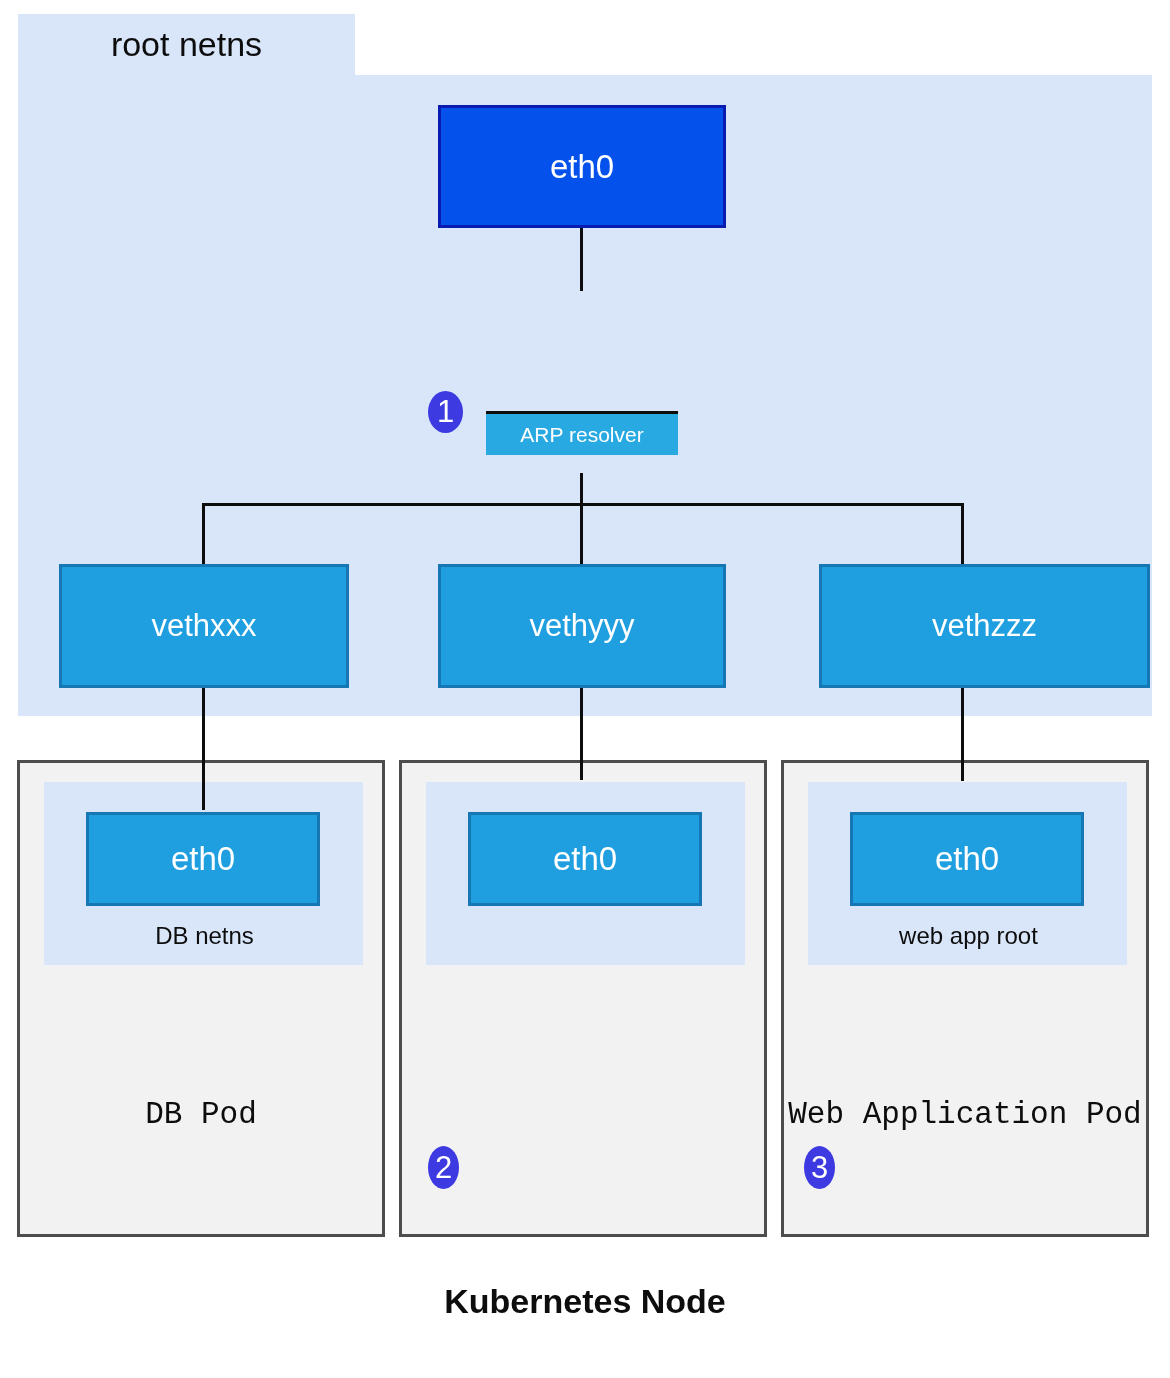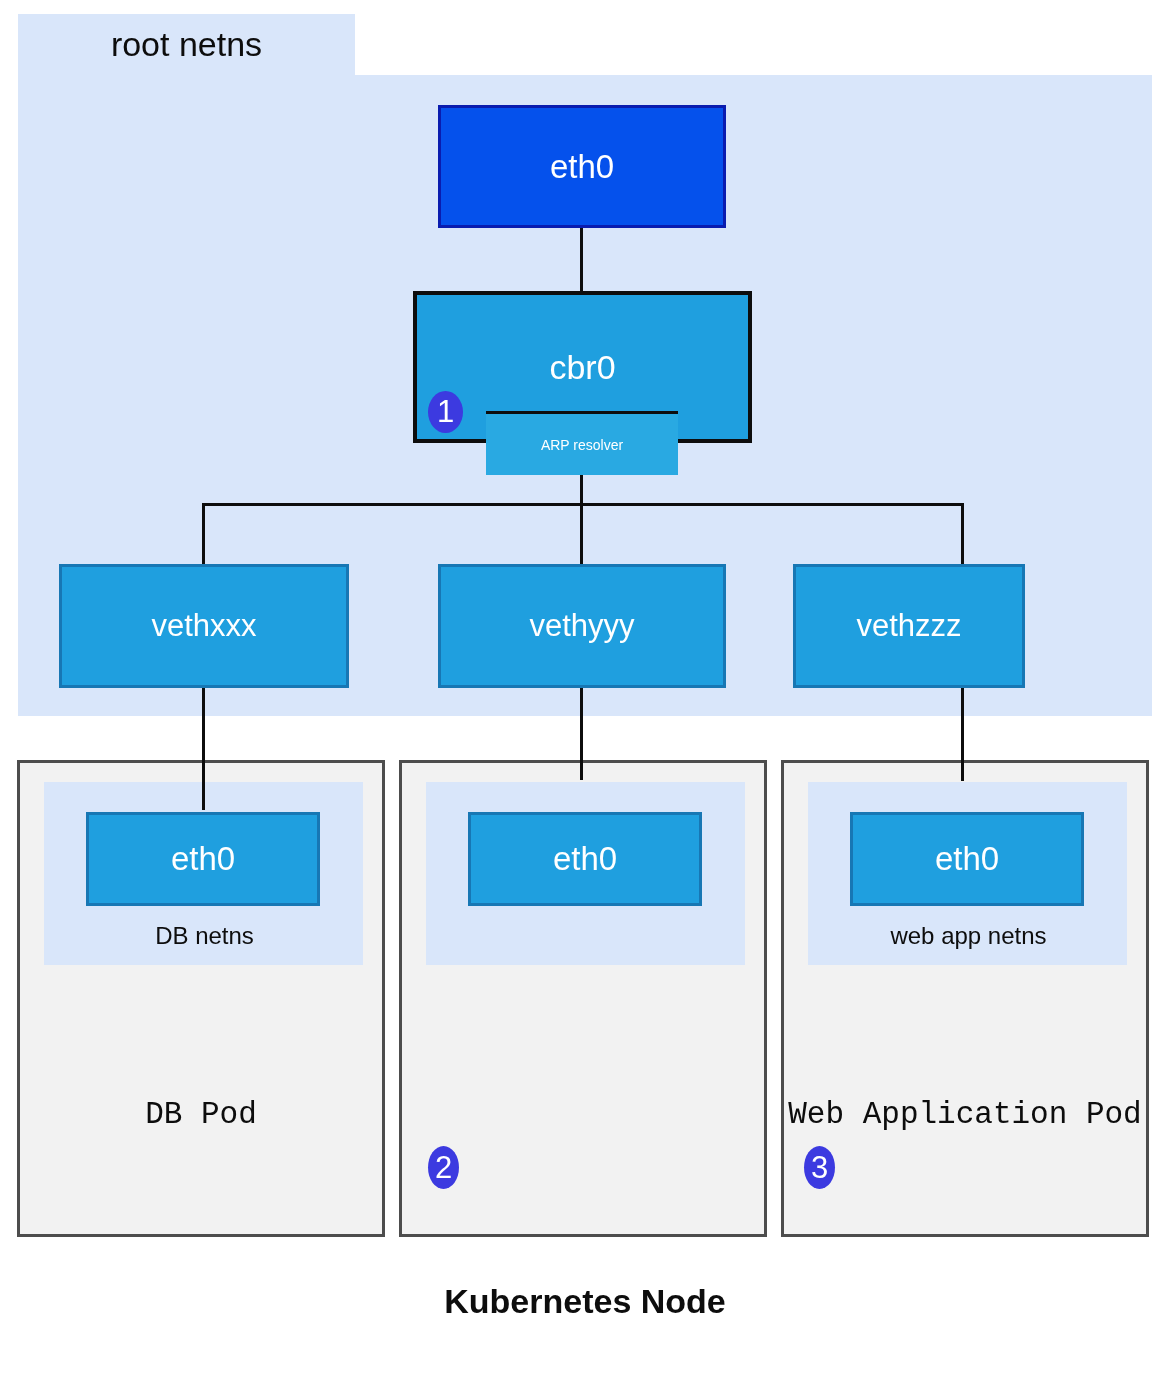--- a/index.html
+++ b/index.html
@@ -53,35 +53,35 @@
     border: 3px solid var(--bright-blue-border);
     font-size: 33px;
   }
   .cbr0 {
     left: 413px; top: 291px; width: 339px; height: 152px;
     background: var(--cyan);
     border: 4px solid var(--ink);
     font-size: 34px;
   }
   .arp {
-    left: 486px; top: 411px; width: 192px; height: 64px;
+    left: 486px; top: 411px; width: 192px; height: 44px;
     background: var(--cyan-light);
     border-top: 3px solid var(--ink);
-    font-size: 14px;
+    font-size: 21px;
     z-index: 3;
   }
   .veth {
     top: 564px; width: 288px; height: 124px;
     background: var(--cyan);
     border: 3px solid var(--cyan-border);
     font-size: 31px;
   }
   .veth-x { left: 59px; width: 290px; }
   .veth-y { left: 438px; }
-  .veth-z { left: 793px; width: 232px; }
+  .veth-z { left: 819px; width: 331px; }
 
   
   .line { background: var(--ink); z-index: 1; }
 
   
   .pod {
     top: 760px; width: 368px; height: 477px;
     background: var(--pod-bg);
     border: 3px solid var(--pod-border);
     z-index: 0;
@@ -163,44 +163,41 @@
         <span>eth0</span>
       </div>
     </div>
   </div>
 
   <div class="abs pod pod-2">
     <div class="inner-netns">
       <div class="pod-eth0">
         <span>eth0</span>
       </div>
-      <div class="netns-label">web app netns</div>
+      <div class="netns-label">web app root</div>
     </div>
     <div class="pod-name">Web Application Pod</div>
   </div>
 
   <div class="abs line" style="left:580px; top:228px; width:3px; height:63px;"></div>
   <div class="abs line" style="left:580px; top:473px; width:3px; height:30px;"></div>
   <div class="abs line" style="left:202px; top:503px; width:762px; height:3px;"></div>
   <div class="abs line" style="left:202px; top:503px; width:3px; height:61px;"></div>
   <div class="abs line" style="left:580px; top:503px; width:3px; height:61px;"></div>
   <div class="abs line" style="left:961px; top:503px; width:3px; height:61px;"></div>
   <div class="abs line" style="left:202px; top:688px; width:3px; height:122px;"></div>
   <div class="abs line" style="left:580px; top:688px; width:3px; height:92px;"></div>
   <div class="abs line" style="left:961px; top:688px; width:3px; height:93px;"></div>
 
   <div class="abs line" style="left:486px; top:411px; width:3px; height:32px;"></div>
   <div class="abs line" style="left:675px; top:411px; width:3px; height:32px;"></div>
 
   <div class="abs node eth0-root">
     <span>eth0</span>
   </div>
-  <div class="abs node cbr0">
-    <span>cbr0</span>
-  </div>
   <div class="abs node arp">
     <span>ARP resolver</span>
   </div>
   <div class="abs node veth veth-x">
     <span>vethxxx</span>
   </div>
   <div class="abs node veth veth-y">
     <span>vethyyy</span>
   </div>
   <div class="abs node veth veth-z">

